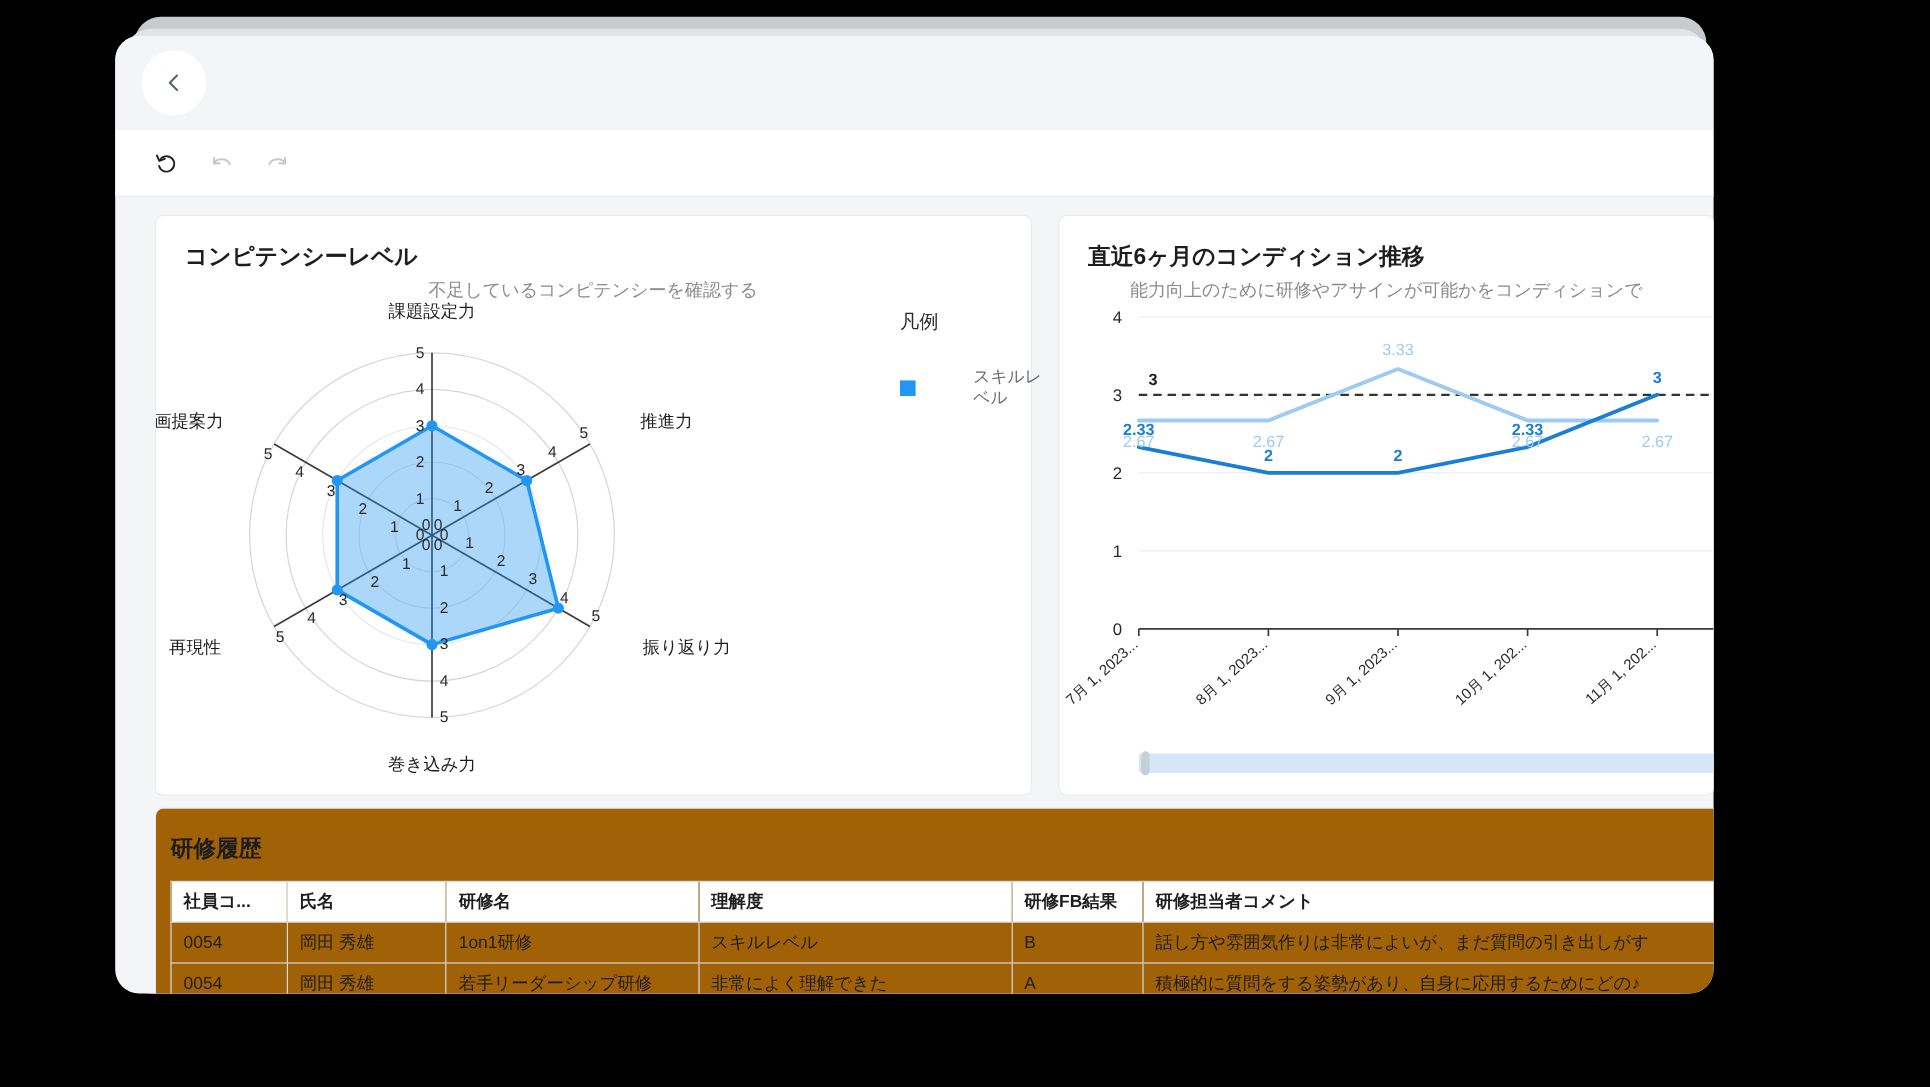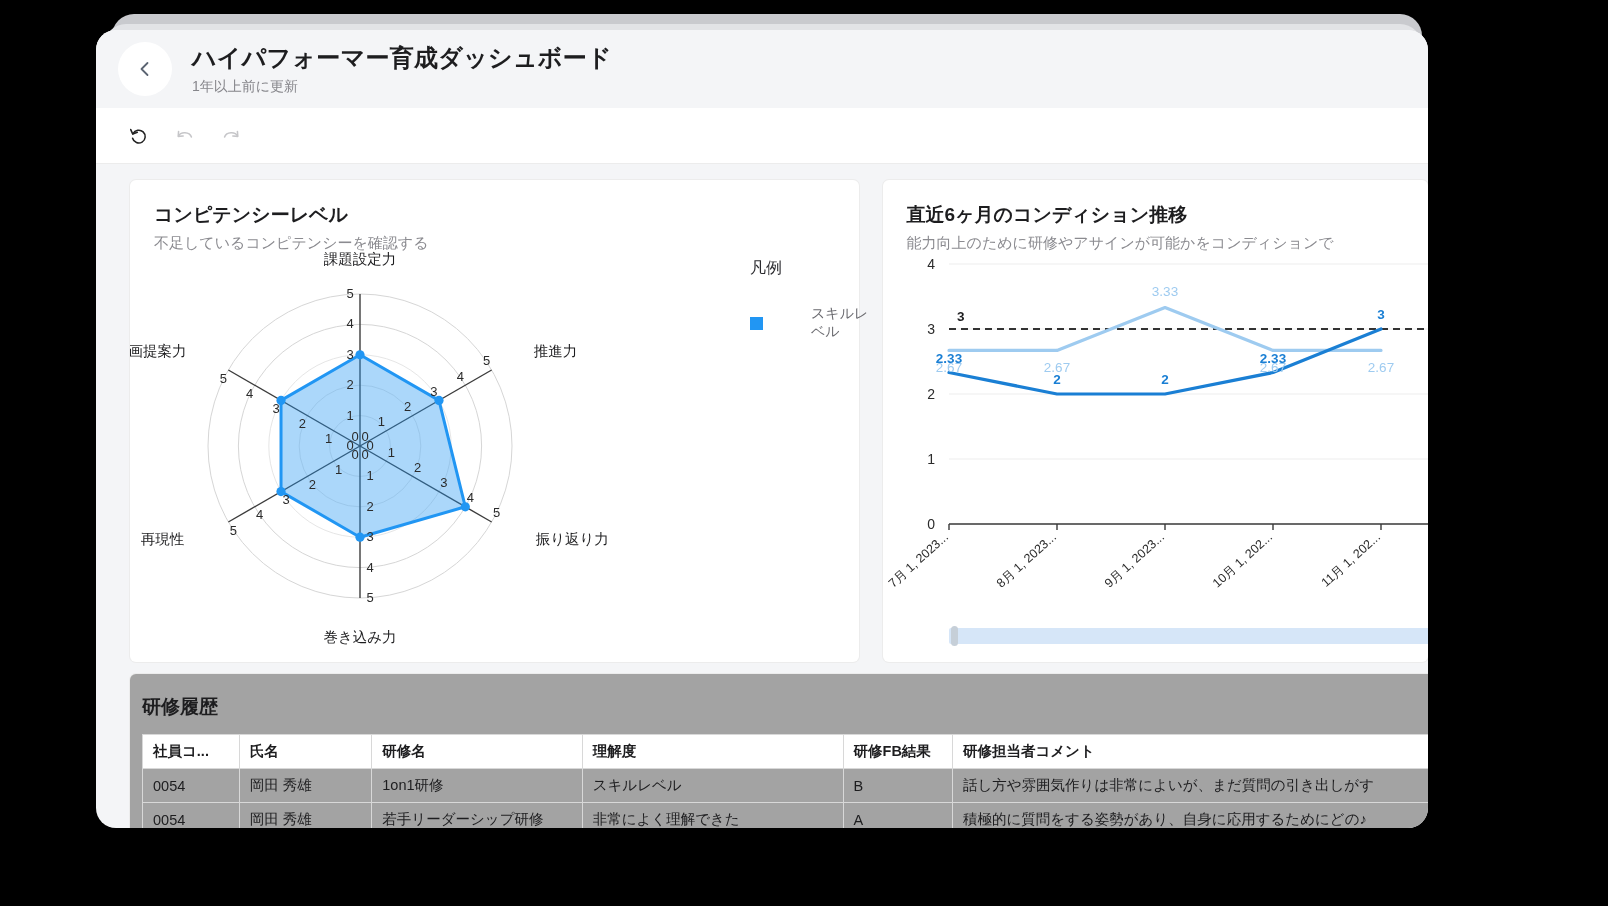--- a/index.html
+++ b/index.html
@@ -56,21 +56,21 @@
   .body { padding: 16px 0 0 34px; }
 
   .row-top { display: flex; gap: 24px; }
 
   .card {
     background: #ffffff; border-radius: 6px;
     box-shadow: 0 0 0 1px #ececec;
     padding: 22px 0 0 0;
   }
   .card-title { font-size: 19px; font-weight: bold; color: #1d1d1f; padding: 0 24px; line-height: 26px; }
-  .card-sub   { font-size: 15px; color: #8b8b90; padding: 4px 24px 0; line-height: 22px; white-space: nowrap; }
+  .card-sub   { font-size: 15px; color: #8b8b90; padding: 4px 24px 0; line-height: 22px; white-space: nowrap; text-align: center; }
 
   .card-radar { width: 748px; height: 482px; position: relative; }
   .card-line  { width: 560px; height: 482px; position: relative; overflow: hidden; }
 
   
   .radar-wrap { position: absolute; left: 0; top: 66px; width: 620px; height: 400px; }
   .legend { position: absolute; left: 620px; top: 78px; width: 130px; }
   .legend-title { font-size: 16px; color: #2a2a2e; }
   .legend-row { display: flex; align-items: center; gap: 8px; margin-top: 26px; cursor: pointer; }
   .legend-swatch { width: 13px; height: 13px; background: #2196f3; flex:0 0 auto; }
@@ -81,21 +81,21 @@
   .slider {
     position: absolute; left: 66px; top: 448px; width: 520px; height: 16px;
     background: #d6e6f8; border-radius: 2px; cursor: pointer;
   }
   .slider-handle {
     position: absolute; left: 2px; top: -2px; width: 7px; height: 20px;
     background: #c6cfd8; border-radius: 4px; cursor: pointer;
   }
 
   
-  .card-table { margin-top: 12px; width: 1318px; background:#a3a3a3; border-radius:6px;
+  .card-table { margin-top: 12px; width: 1318px; background:#a16207; border-radius:6px;
                 box-shadow: 0 0 0 1px #ececec; padding: 20px 0 0 0; }
   .tbl-title { font-size: 19px; font-weight: bold; color:#1d1d1f; padding: 0 12px 14px 12px; }
   table { border-collapse: collapse; table-layout: fixed; width: 1400px; margin-left:12px; }
   th, td {
     border: 1px solid #d8d8d8; text-align: left;
     padding: 7px 10px; font-size: 14.5px; color: #1d1d1f;
     white-space: nowrap; overflow: hidden; text-overflow: clip;
     height: 31px;
   }
   th { font-weight: bold; background: #fff; }
@@ -115,24 +115,20 @@
   <div class="ghost g1"></div>
   <div class="ghost g2"></div>
 
   <div class="window">
 
     <div class="hdr">
       <div class="back-btn">
         <svg width="20" height="20" viewBox="0 0 20 20">
           <polyline points="12.5,4 6.5,10 12.5,16" fill="none" stroke="#5b6472" stroke-width="1.8" stroke-linecap="round" stroke-linejoin="round"></polyline>
         </svg>
-      </div>
-      <div class="hdr-text">
-        <div class="hdr-title">ハイパフォーマー育成ダッシュボード</div>
-        <div class="hdr-sub">1年以上前に更新</div>
       </div>
     </div>
 
     <div class="toolbar">
       <div class="tb-icon">
         <svg width="22" height="22" viewBox="0 0 24 24">
           <path d="M5.5 9.5 A7 7 0 1 1 5 14.5" fill="none" stroke="#222" stroke-width="1.7" stroke-linecap="round"></path>
           <polyline points="3,5 5.2,9.9 10.2,8" fill="none" stroke="#222" stroke-width="1.7" stroke-linecap="round" stroke-linejoin="round"></polyline>
         </svg>
       </div>

